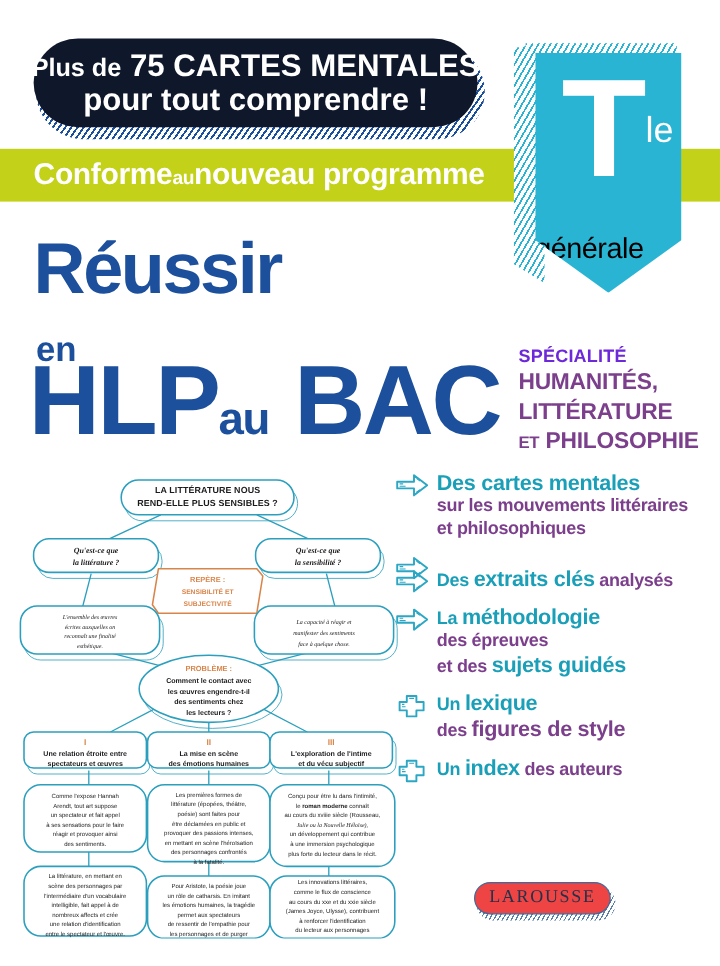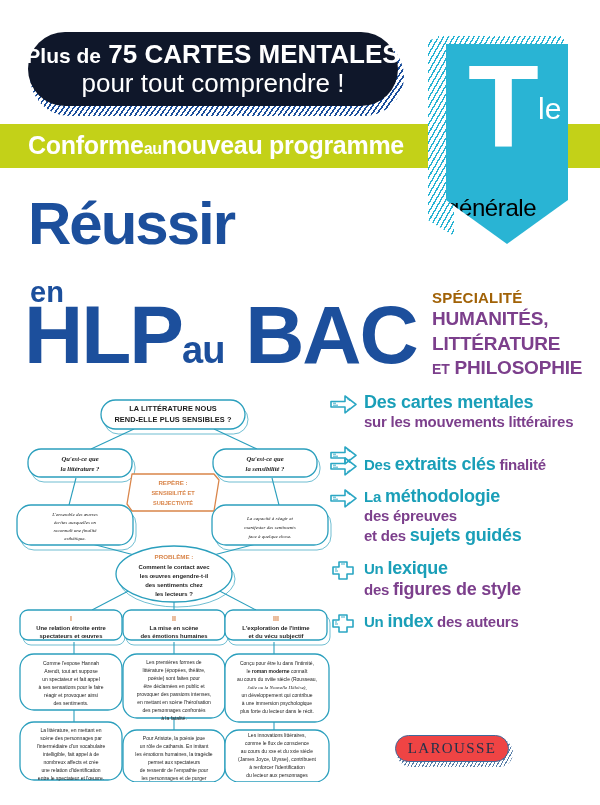--- a/index.html
+++ b/index.html
@@ -58,21 +58,21 @@
     display: flex;
     flex-direction: column;
     align-items: center;
     justify-content: center;
     text-align: center;
     color: #ffffff;
     line-height: 1.05;
   }
   .pill-l1 { font-size: 26px; font-weight: bold; white-space: nowrap; }
   .pill-l1 .thin { font-size: 21px; font-weight: bold; }
-  .pill-l2 { font-size: 26px; font-weight: normal; white-space: nowrap; margin-top: 2px;}
+  .pill-l2 { font-size: 26px; font-weight: bold; white-space: nowrap; margin-top: 2px;}
 
   
   .shield-wrap {
     position: absolute;
     left: 428px; top: 36px;
     width: 148px; height: 215px;
   }
   .shield-hatch {
     position: absolute;
     left: 0; top: 0;
@@ -162,21 +162,21 @@
 
   
   .spec {
     position: absolute;
     left: 432px; top: 288px;
     width: 168px;
     line-height: 1.28;
   }
   .spec-top {
     font-size: 15px; font-weight: bold;
-    color: #a16207; letter-spacing: 0.2px;
+    color: #6d28d9; letter-spacing: 0.2px;
   }
   .spec-line {
     font-size: 19px; font-weight: bold;
     color: #7c3f8c; letter-spacing: -0.2px;
   }
   .spec-line .et { font-size: 14px; }
 
   
   .features {
     position: absolute;
@@ -293,40 +293,40 @@
 
   <div class="features">
 
     <div class="feat">
       <span class="feat-icon">
         <svg width="27" height="21" viewBox="0 0 27 21">
           <path d="M1 7.5 L15 7.5 L15 2 L26 10.3 L15 18.8 L15 13 L1 13 Z" fill="none" stroke="#2ba7c4" stroke-width="1.6" stroke-linejoin="round"></path>
           <path d="M3 9.2 L6 9.2 M3 11.2 L8 11.2 M17 4.6 L20 6.8 M17 16.2 L20 14" stroke="#2ba7c4" stroke-width="0.9" fill="none"></path>
         </svg>
       </span>
-      <span class="feat-text"><span class="tb">Des </span><span class="tb">cartes mentales</span><br><span class="ps">sur les mouvements littéraires</span><br></span>
+      <span class="feat-text"><span class="tb">Des </span><span class="tb">cartes mentales</span><br><span class="ps">sur les mouvements littéraires</span><br><span class="ps">et philosophiques</span></span>
     </div>
 
     <div class="feat">
       <span class="feat-icon">
         <svg width="27" height="21" viewBox="0 0 27 21">
           <path d="M1 7.5 L15 7.5 L15 2 L26 10.3 L15 18.8 L15 13 L1 13 Z" fill="none" stroke="#2ba7c4" stroke-width="1.6" stroke-linejoin="round"></path>
           <path d="M3 9.2 L6 9.2 M3 11.2 L8 11.2 M17 4.6 L20 6.8 M17 16.2 L20 14" stroke="#2ba7c4" stroke-width="0.9" fill="none"></path>
         </svg>
       </span>
     </div>
 
     <div class="feat">
       <span class="feat-icon">
         <svg width="27" height="21" viewBox="0 0 27 21">
           <path d="M1 7.5 L15 7.5 L15 2 L26 10.3 L15 18.8 L15 13 L1 13 Z" fill="none" stroke="#2ba7c4" stroke-width="1.6" stroke-linejoin="round"></path>
           <path d="M3 9.2 L6 9.2 M3 11.2 L8 11.2 M17 4.6 L20 6.8 M17 16.2 L20 14" stroke="#2ba7c4" stroke-width="0.9" fill="none"></path>
         </svg>
       </span>
-      <span class="feat-text"><span class="ts">Des </span><span class="tb">extraits clés</span><span class="ps"> finalité</span></span>
+      <span class="feat-text"><span class="ts">Des </span><span class="tb">extraits clés</span><span class="ps"> analysés</span></span>
     </div>
 
     <div class="feat">
       <span class="feat-icon">
         <svg width="27" height="21" viewBox="0 0 27 21">
           <path d="M1 7.5 L15 7.5 L15 2 L26 10.3 L15 18.8 L15 13 L1 13 Z" fill="none" stroke="#2ba7c4" stroke-width="1.6" stroke-linejoin="round"></path>
           <path d="M3 9.2 L6 9.2 M3 11.2 L8 11.2 M17 4.6 L20 6.8 M17 16.2 L20 14" stroke="#2ba7c4" stroke-width="0.9" fill="none"></path>
         </svg>
       </span>
       <span class="feat-text"><span class="ts">La </span><span class="tb">méthodologie</span><br><span class="ps">des épreuves</span><br><span class="ps">et des </span><span class="tb">sujets guidés</span></span>

